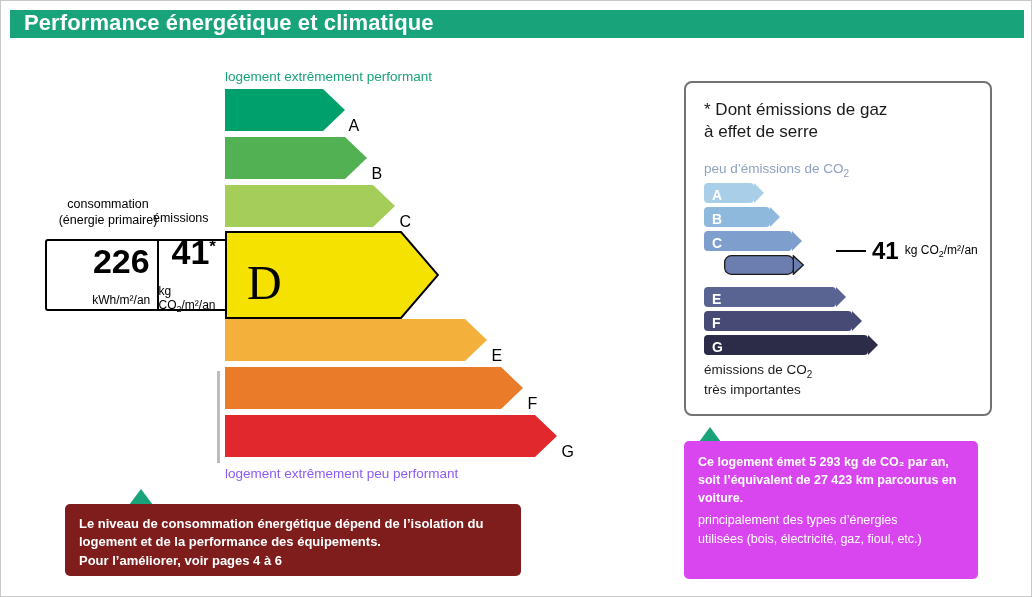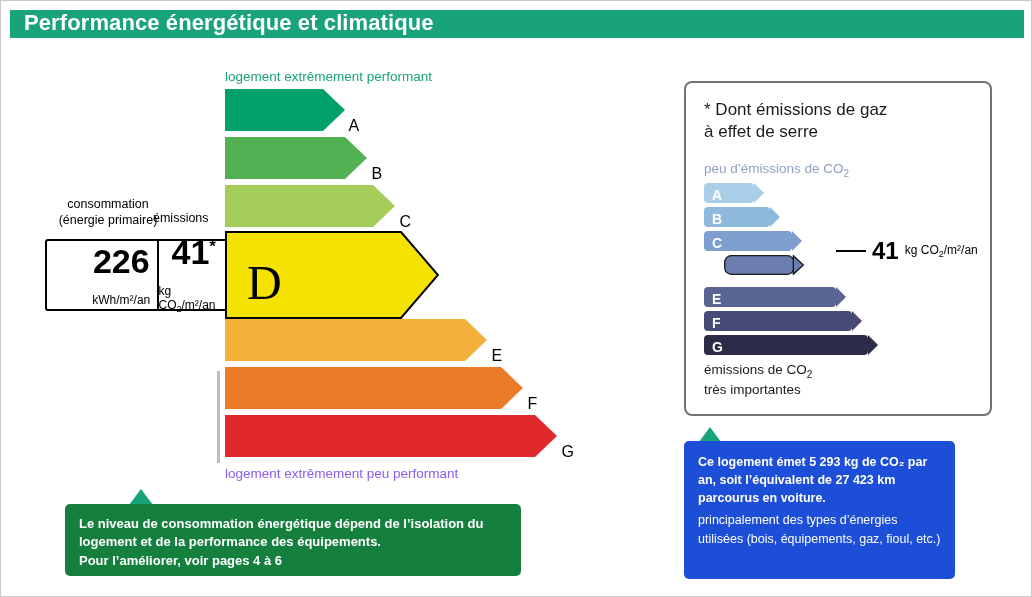--- a/index.html
+++ b/index.html
@@ -67,21 +67,21 @@
   .d-letter {
     position:absolute; left:246px; top:16px;
     font-size:48px; color:#000; font-weight:400; font-family:"Liberation Serif", serif;
   }
   .vline {
     position:absolute; left:216px; top:370px; width:3px; height:92px; background:#bdbdbd;
   }
   
   .callout-left {
     position:absolute; left:64px; top:503px; width:456px; height:72px;
-    background:#15803d; border-radius:5px;
+    background:#7f1d1d; border-radius:5px;
     color:#fff; font-size:13px; font-weight:bold; line-height:1.42;
     padding:11px 14px;
   }
   .tri-left {
     position:absolute; left:128px; top:488px;
     width:0;height:0;border-left:12px solid transparent;border-right:12px solid transparent;border-bottom:16px solid #18a37a;
   }
   
   .co2-box {
     position:absolute; left:683px; top:80px; width:308px; height:335px;
@@ -113,22 +113,22 @@
   .co2-value {
     position:absolute; left:150px; top:154px;
     display:flex; align-items:center; gap:6px;
   }
   .co2-dash { width:30px; height:2px; background:#000; display:block; }
   .co2-num { font-size:24px; font-weight:bold; color:#000; }
   .co2-unit { font-size:12px; color:#000; }
   .co2-unit sub { font-size:9px; }
   
   .callout-right {
-    position:absolute; left:683px; top:440px; width:271px; height:138px;
-    background:#1d4ed8; border-radius:5px; color:#fff;
+    position:absolute; left:683px; top:440px; width:294px; height:138px;
+    background:#d946ef; border-radius:5px; color:#fff;
     padding:12px 14px; font-size:12.5px; line-height:1.45;
   }
   .callout-right .b { font-weight:bold; display:block; margin-bottom:4px; }
   .callout-right .n { display:block; }
   .tri-right {
     position:absolute; left:698px; top:426px;
     width:0;height:0;border-left:11px solid transparent;border-right:11px solid transparent;border-bottom:15px solid #18a37a;
   }
 </style>
 </head>
@@ -305,16 +305,16 @@
   </div>
 
   <div class="tri-right"></div>
   <div class="callout-right">
     <span class="b">
       <span>Ce logement émet 5 293 kg de CO₂ par</span>
       <span>an, soit l’équivalent de 27 423 km</span>
       <span>parcourus en voiture.</span>
     </span>
     <span class="n">principalement des types d’énergies</span>
-    <span class="n">utilisées (bois, équipements, gaz, fioul, etc.)</span>
+    <span class="n">utilisées (bois, électricité, gaz, fioul, etc.)</span>
   </div>
 
 </div>
 
 </body></html>

